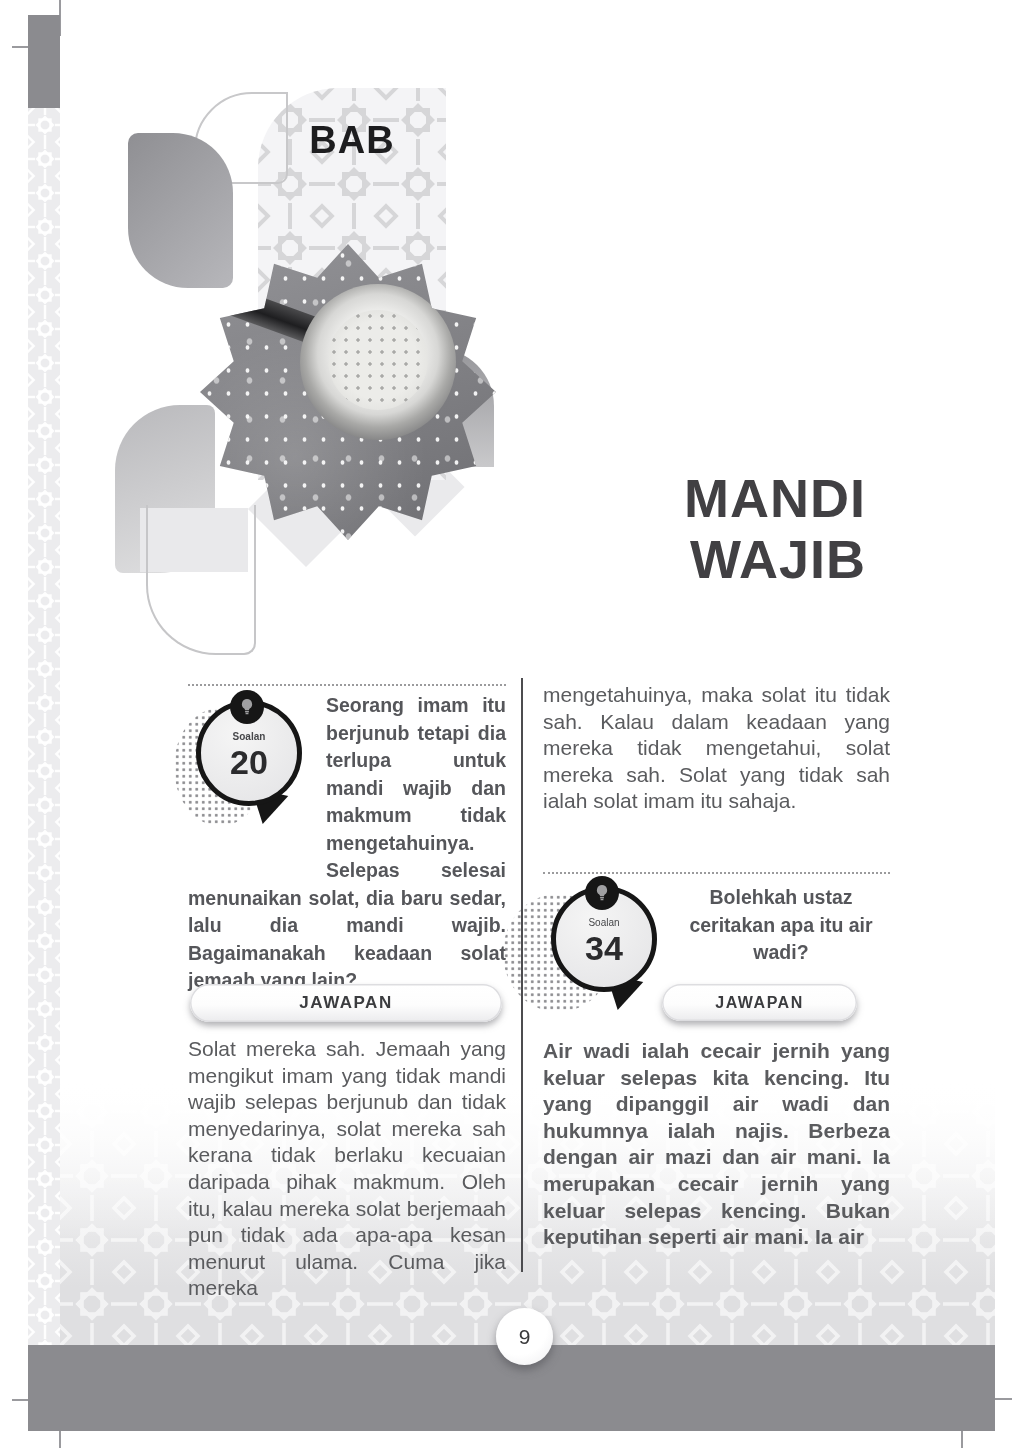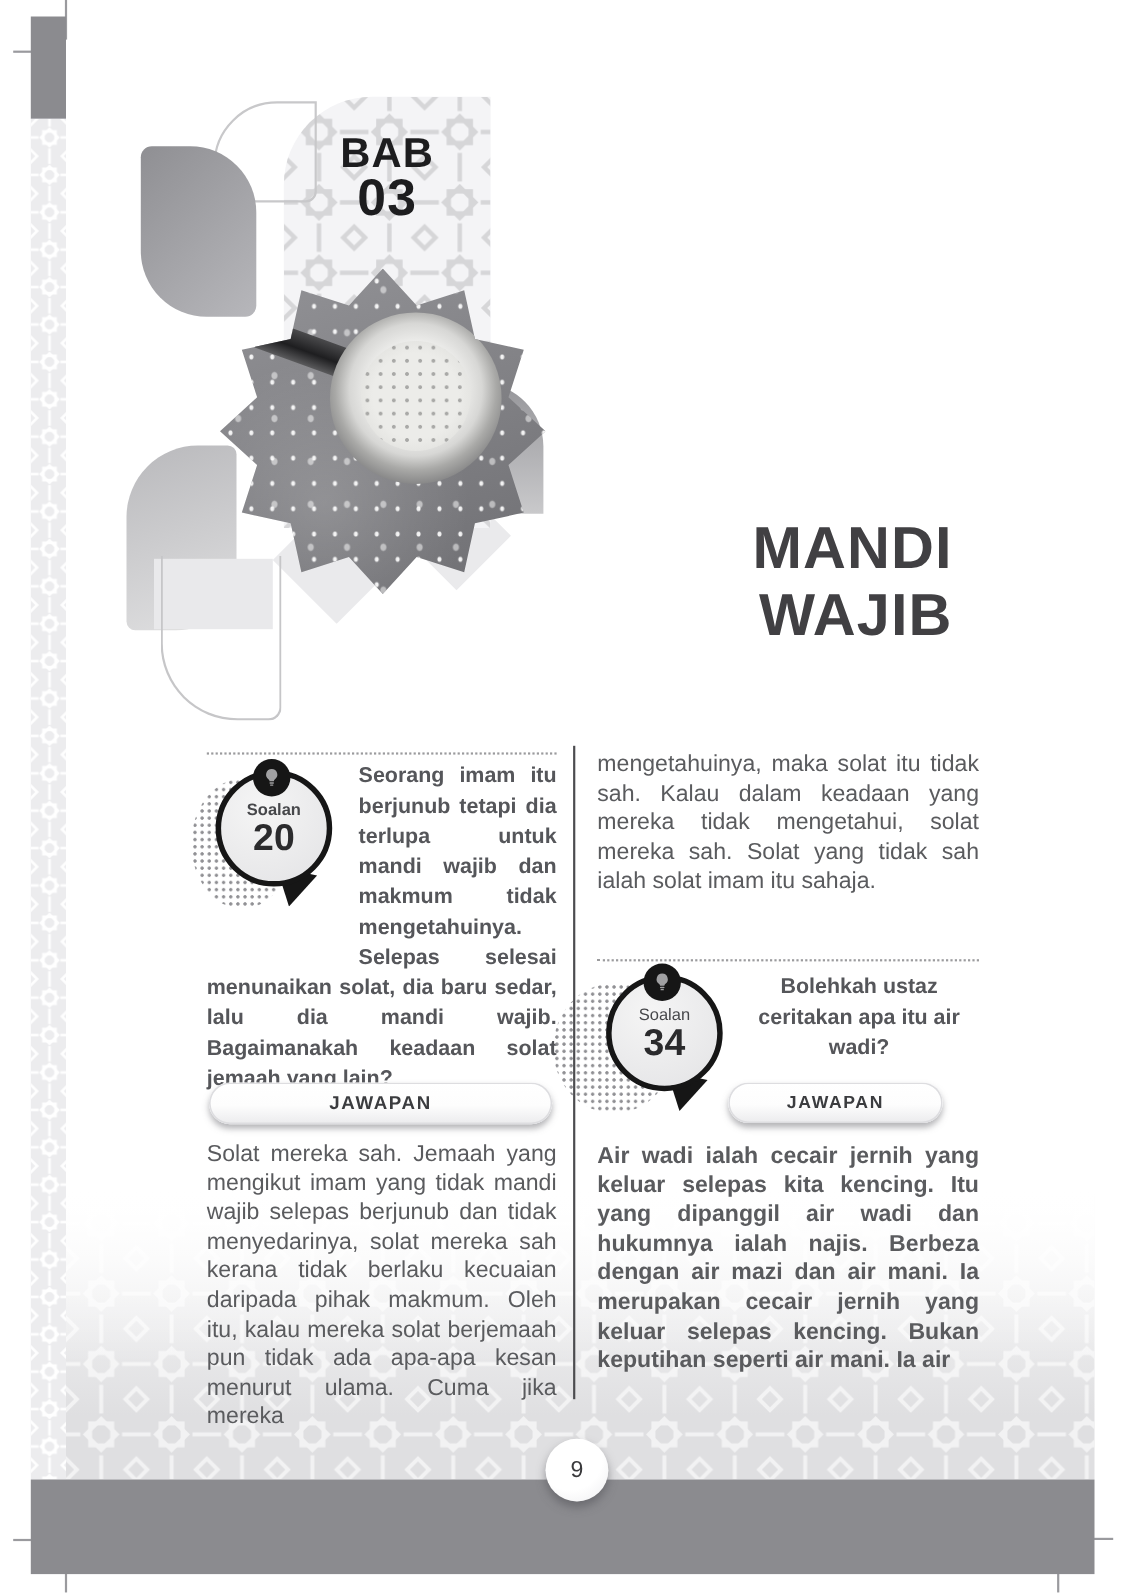--- a/index.html
+++ b/index.html
@@ -92,21 +92,21 @@
   .jawapan.left-btn{left:2px;top:306px;width:312px;height:38px;font-size:17px;}
   .jawapan.right-btn{left:119px;top:306px;width:195px;height:37px;font-size:16px;}
   
   .badge{position:relative;width:130px;height:145px;}
   .halftone{position:absolute;left:-14px;top:16px;width:92px;height:118px;border-radius:50%;
     background-image:radial-gradient(#8f8f93 1.2px, transparent 1.8px);background-size:6.5px 6.5px;}
   .halftone.wide{left:-40px;width:110px;}
   .bubble{position:absolute;left:8px;top:8px;width:96px;height:96px;border-radius:50%;
     border:5px solid #161616;background:radial-gradient(circle at 38% 30%,#f5f5f5,#e3e3e5);
     display:flex;flex-direction:column;align-items:center;justify-content:center;z-index:2;}
-  .bubble .soalan-word{font-size:15px;color:#46474a;line-height:17px;}
+  .bubble .soalan-word{font-size:10px;color:#46474a;line-height:17px;}
   .bubble .soalan-num{font-size:34px;font-weight:bold;color:#2b2b2d;line-height:34px;}
   .tail{position:absolute;left:58px;top:96px;width:44px;height:36px;background:#161616;
     clip-path:polygon(12% 0%,96% 22%,38% 100%);z-index:1;}
   .bulb-circle{position:absolute;left:42px;top:-2px;width:34px;height:34px;border-radius:50%;
     background:#161616;display:flex;align-items:center;justify-content:center;z-index:3;}
 </style>
 </head>
 <body>
 
 <div class="page">
@@ -172,21 +172,20 @@
   <div class="swoosh"></div>
 
   <div class="star-photo">
     <div class="shower-arm"></div>
     <div class="shower-head"></div>
     <div class="shower-face"></div>
   </div>
 
   <div class="bab">
     <div class="bab-word">BAB</div>
-    <div class="bab-num">03</div>
   </div>
 
   <div class="chapter-title">
     <div>MANDI</div>
     <div>WAJIB</div>
   </div>
 
   <div class="bottom-zone">
     <svg width="935" height="265">
       <defs>

